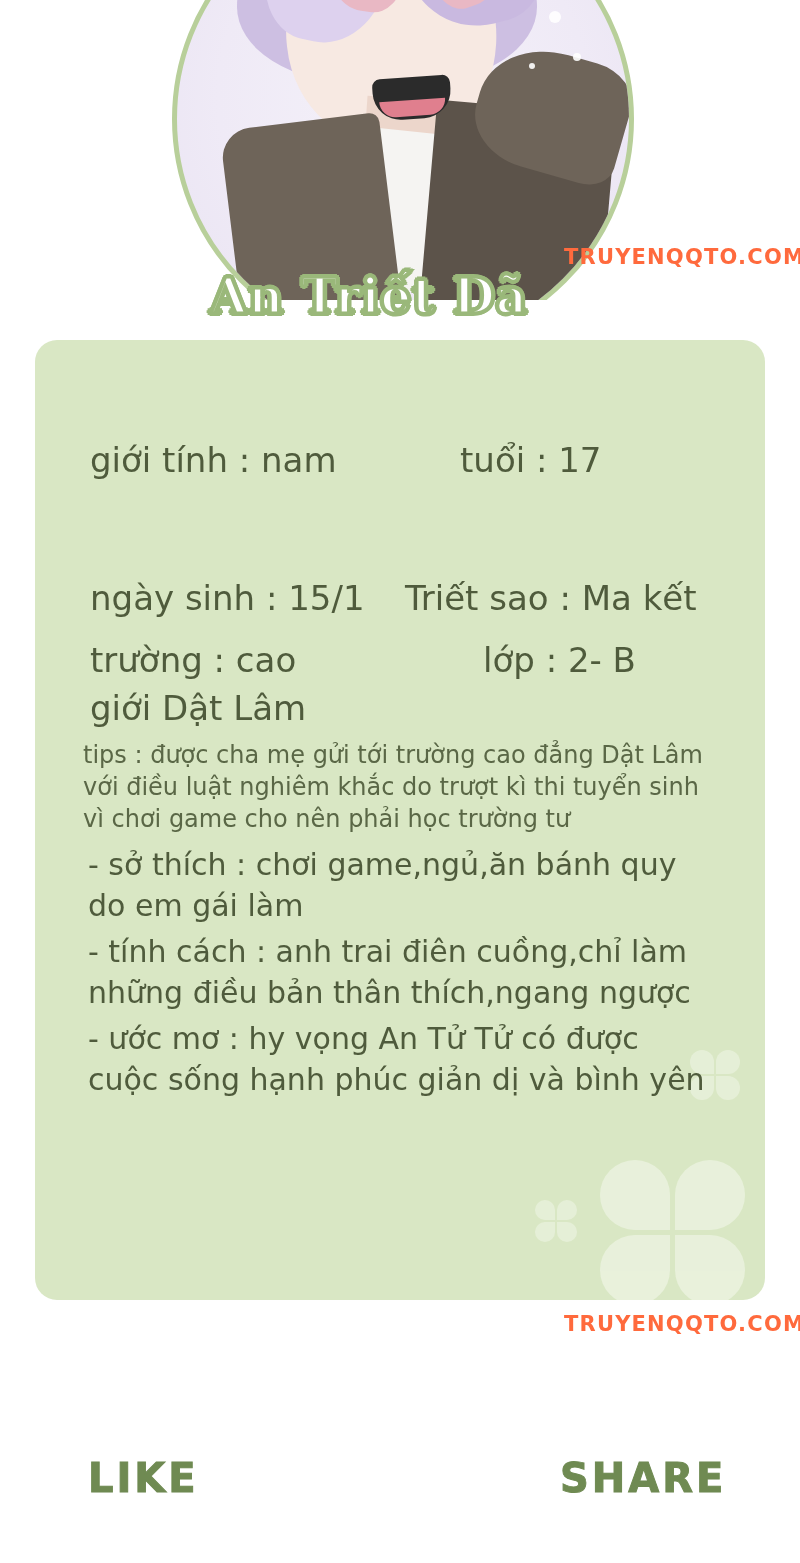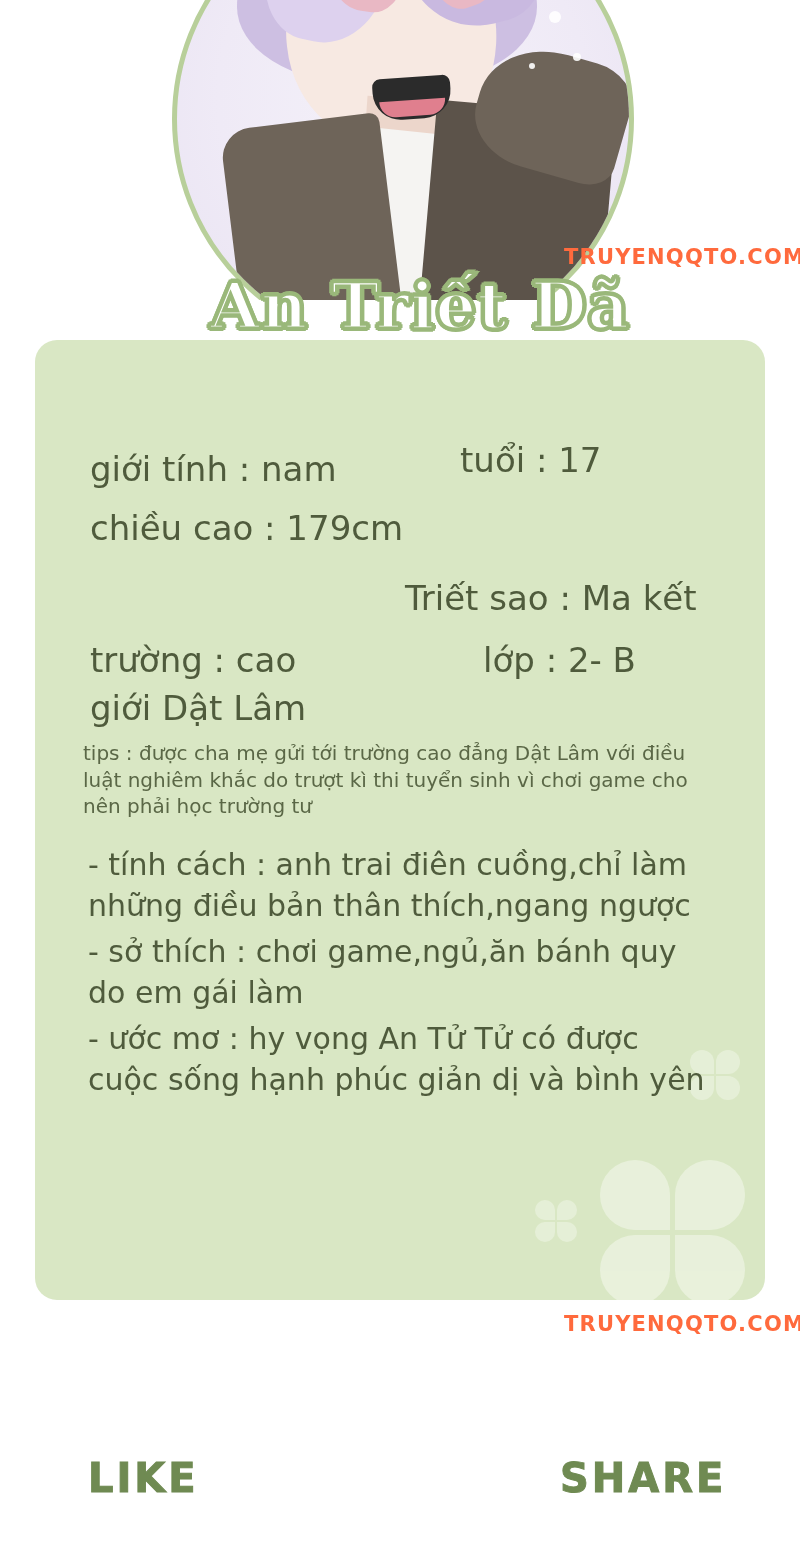--- a/index.html
+++ b/index.html
@@ -187,21 +187,21 @@
   }
   .wm-top { left: 564px; top: 245px; }
   .wm-bottom { left: 564px; top: 1312px; }
 
   
   .title {
     position: absolute;
     left: 210px;
     top: 268px;
     font-family: "DejaVu Serif", serif;
-    font-size: 64px;
+    font-size: 48px;
     font-weight: 700;
     color: #ffffff;
     letter-spacing: 1px;
     -webkit-text-stroke: 3px #9ab87a;
     text-shadow:
        3px 0 0 #9ab87a, -3px 0 0 #9ab87a,
        0 3px 0 #9ab87a, 0 -3px 0 #9ab87a,
        2px 2px 0 #9ab87a, -2px 2px 0 #9ab87a,
        2px -2px 0 #9ab87a, -2px -2px 0 #9ab87a;
     white-space: nowrap;
@@ -249,21 +249,21 @@
     font-size: 33px;
   }
   .fieldbig { font-size: 34px; }
 
   .tips {
     position: absolute;
     left: 83px;
     top: 740px;
     width: 640px;
     font-family: "DejaVu Sans", sans-serif;
-    font-size: 20px;
+    font-size: 24px;
     line-height: 1.33;
     color: #5a6746;
   }
 
   .bullets {
     position: absolute;
     left: 88px;
     top: 845px;
     width: 630px;
     font-family: "DejaVu Sans", sans-serif;
@@ -331,50 +331,50 @@
     <span style="left:75px;top:75px;width:70px;height:70px;transform:rotate(180deg);"></span>
     <span style="left:0;top:75px;width:70px;height:70px;transform:rotate(270deg);"></span>
   </div>
   <div class="clover" style="left:500px;top:860px;width:44px;height:44px;">
     <span style="left:0;top:0;width:20px;height:20px;transform:rotate(0deg);"></span>
     <span style="left:22px;top:0;width:20px;height:20px;transform:rotate(90deg);"></span>
     <span style="left:22px;top:22px;width:20px;height:20px;transform:rotate(180deg);"></span>
     <span style="left:0;top:22px;width:20px;height:20px;transform:rotate(270deg);"></span>
   </div>
 
-  <div class="row" style="left:55px;top:100px;margin-top:9px;">
+  <div class="row" style="left:55px;top:100px;">
     <div class="field fieldbig">giới tính : nam</div>
   </div>
   <div class="row" style="left:425px;top:100px;">
     <div class="field fieldbig">tuổi : 17</div>
   </div>
 
-  <div class="row" style="left:55px;top:168px;">
-    <div class="field fieldbig">chiều cao : 179cm</div>
-  </div>
-
+
+  <div class="row" style="left:55px;top:238px;">
+    <div class="field fieldbig">ngày sinh : 15/1</div>
+  </div>
   <div class="row" style="left:370px;top:238px;">
     <div class="field fieldbig">Triết sao : Ma kết</div>
   </div>
 
   <div class="row" style="left:55px;top:300px;">
     <div class="field fieldbig">trường : cao</div>
   </div>
   <div class="row" style="left:425px;top:300px;margin-left:23px;">
     <div class="field fieldbig">lớp : 2- B</div>
   </div>
   <div class="row" style="left:55px;top:348px;">
     <div class="field fieldbig">giới Dật Lâm</div>
   </div>
 </div>
 
 <div class="tips">tips : được cha mẹ gửi tới trường cao đẳng Dật Lâm với điều luật nghiêm khắc do trượt kì thi tuyển sinh vì chơi game cho nên phải học trường tư</div>
 
 <div class="bullets">
+  <p>- sở thích : chơi game,ngủ,ăn bánh quy do em gái làm</p>
   <p>- tính cách : anh trai điên cuồng,chỉ làm những điều bản thân thích,ngang ngược</p>
-  <p>- sở thích : chơi game,ngủ,ăn bánh quy do em gái làm</p>
   <p>- ước mơ : hy vọng An Tử Tử có được cuộc sống hạnh phúc giản dị và bình yên</p>
 </div>
 
 <div class="watermark wm-bottom">TRUYENQQTO.COM</div>
 
 <div class="footer-btn btn-like">LIKE</div>
 <div class="footer-btn btn-share">SHARE</div>
 
 </body></html>

